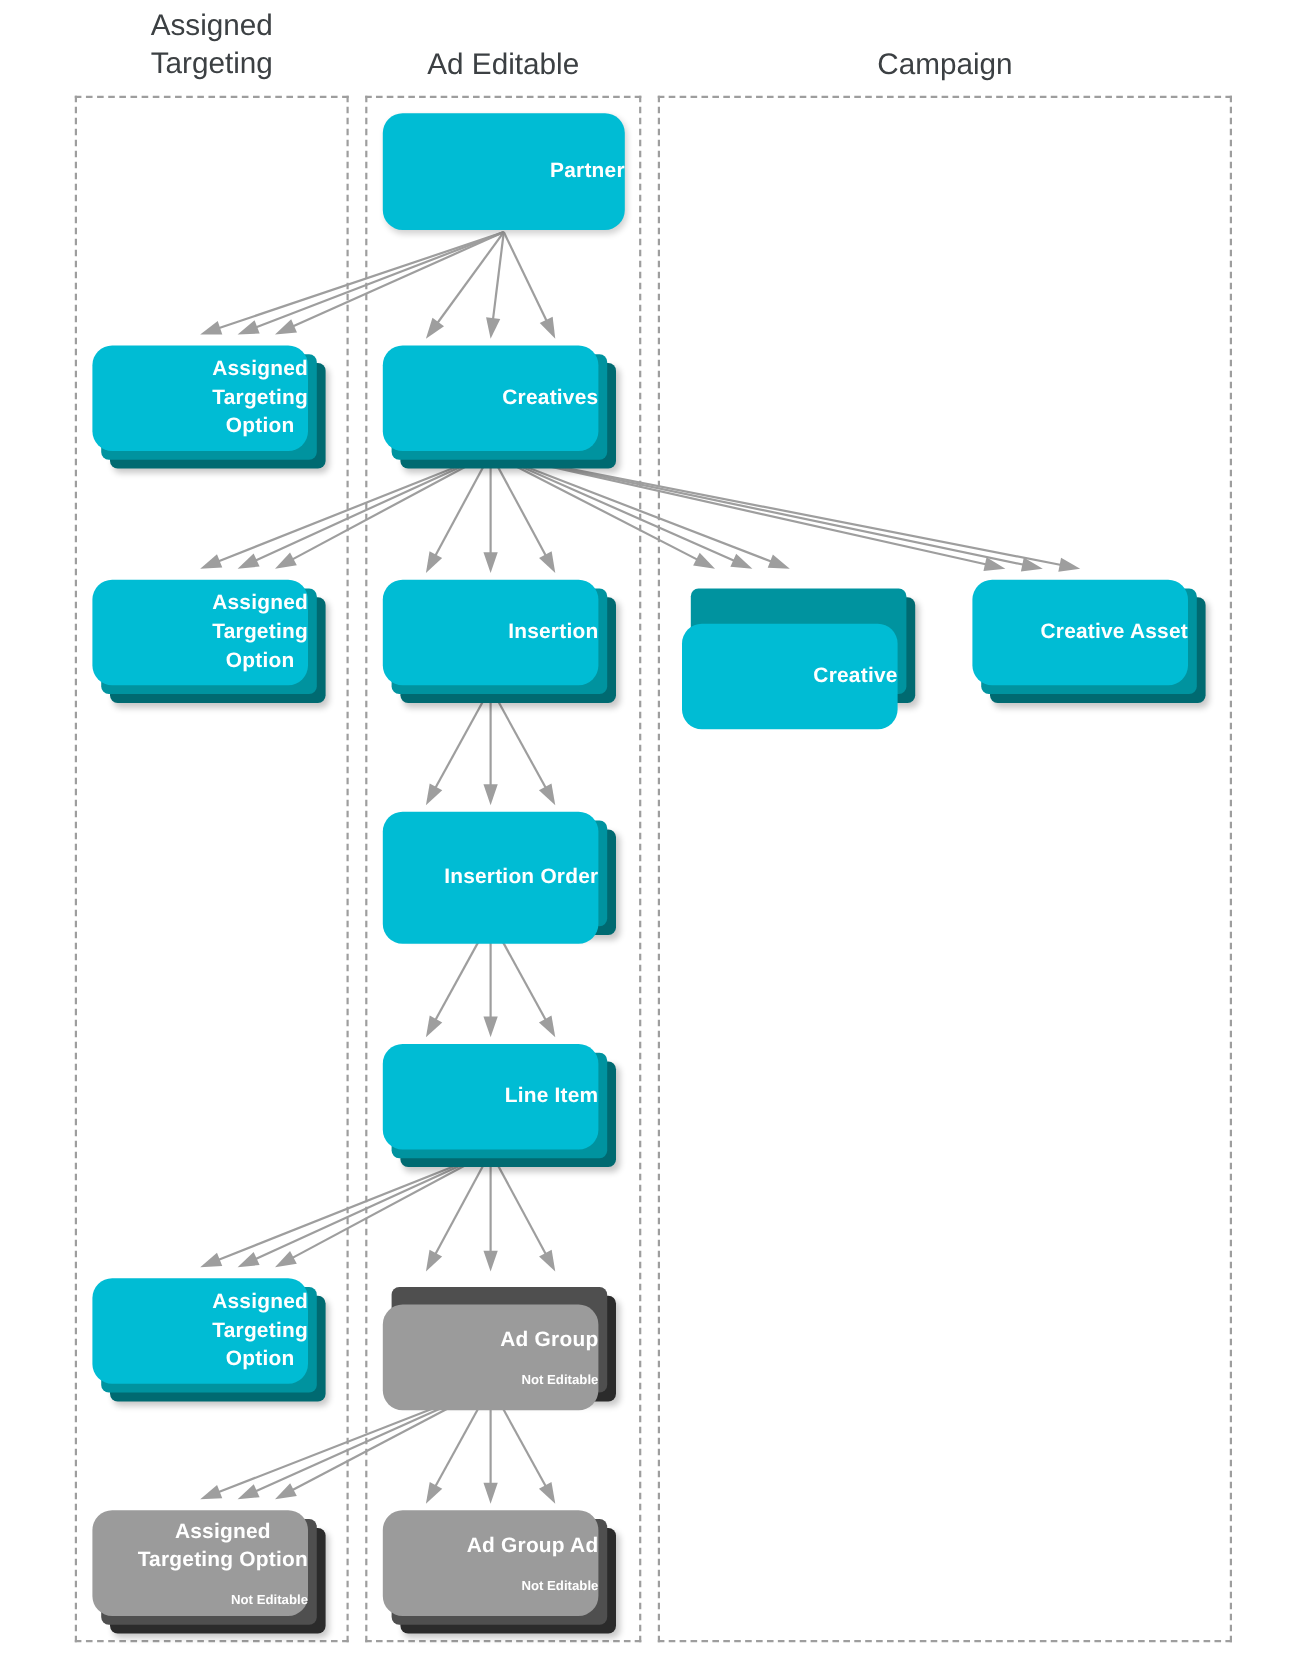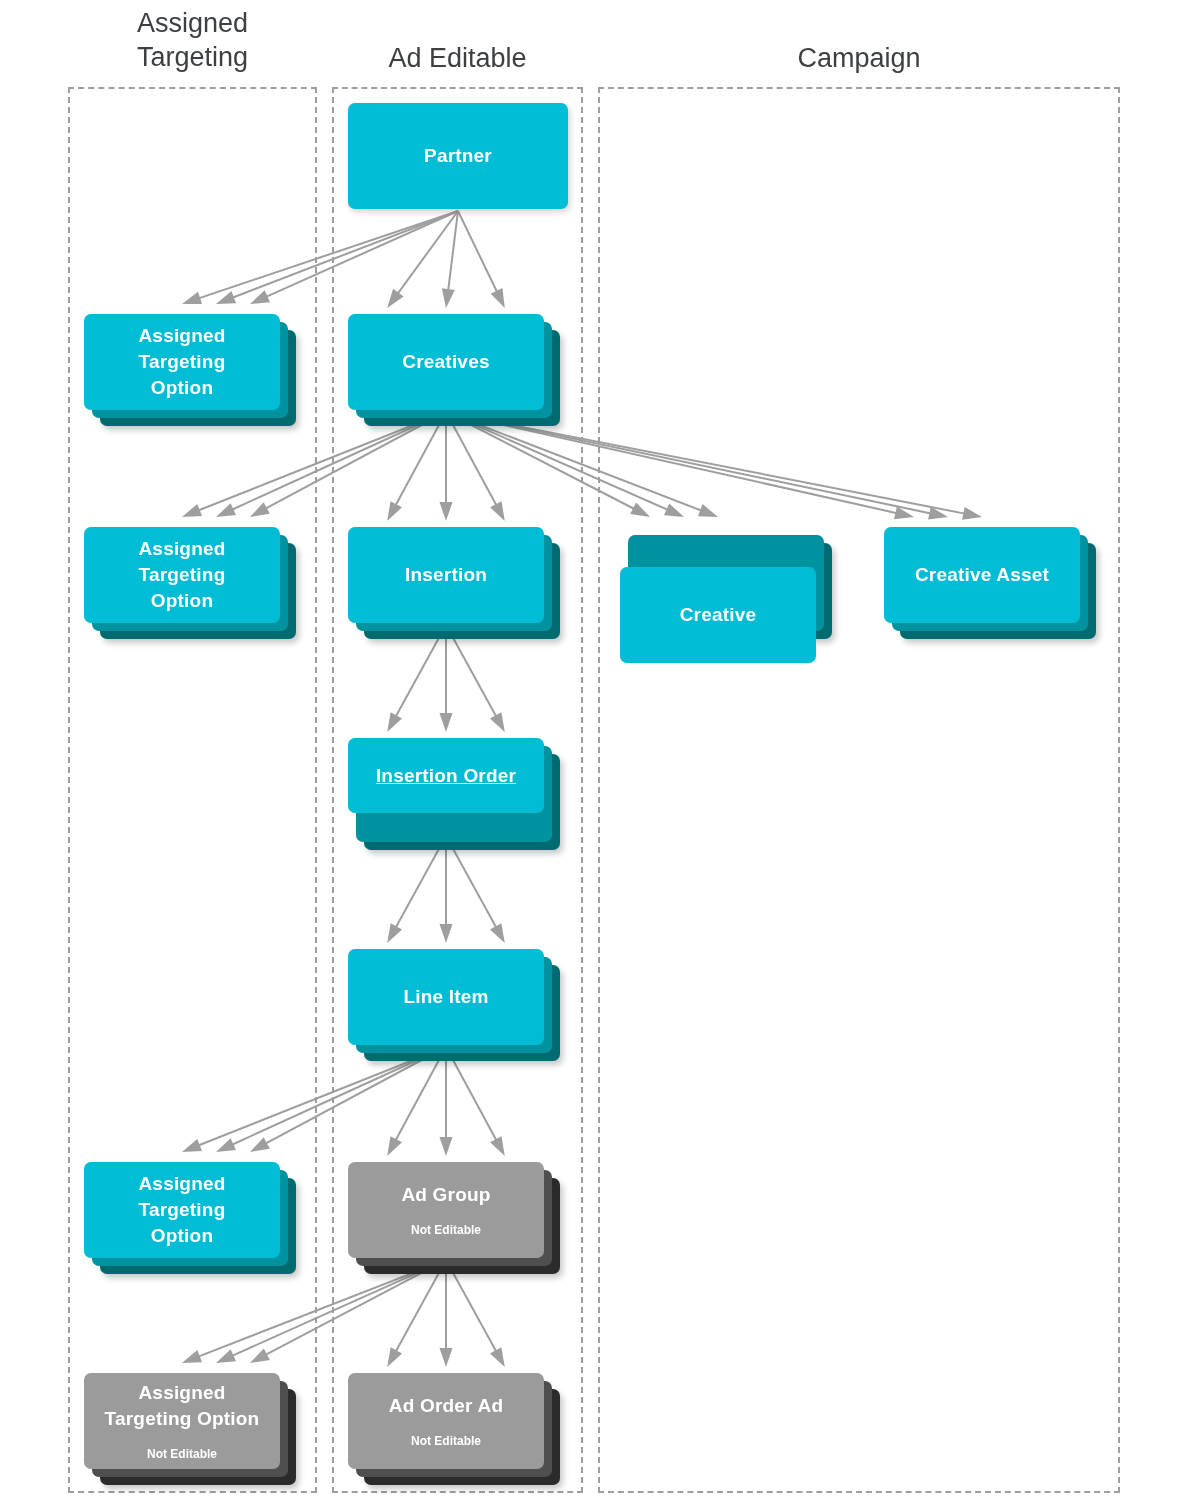--- a/index.html
+++ b/index.html
@@ -57,25 +57,25 @@
     border-radius: 7px;
     box-sizing: border-box;
   }
   .node .layer.l3 {
     box-shadow: 3px 4px 6px rgba(0,0,0,0.22);
   }
   .node .face {
     position: absolute;
     left: 0;
     top: 0;
-    border-radius: 7px;
+    border-radius: 18px;
     box-sizing: border-box;
     display: flex;
     flex-direction: column;
-    align-items: center;
+    align-items: flex-end;
     justify-content: center;
     text-align: center;
     color: #ffffff;
   }
   .node .title {
     font-size: 19px;
     font-weight: bold;
     line-height: 26px;
     letter-spacing: 0.2px;
     white-space: pre-line;
@@ -313,21 +313,21 @@
       <div class="node teal" style="left: 884px; top: 527px; width: 196px; height: 96px;">
         <div class="layer l3" style="left: 16px; top: 16px; width: 196px; height: 96px;"></div>
         <div class="layer l2" style="left: 8px; top: 8px; width: 196px; height: 96px;"></div>
         <div class="face" style="width: 196px; height: 96px;">
           <div class="title">Creative Asset</div>
         </div>
       </div>
       <div class="node teal" style="left: 348px; top: 738px; width: 196px; height: 96px;">
         <div class="layer l3" style="left: 16px; top: 16px; width: 196px; height: 96px;"></div>
         <div class="layer l2" style="left: 8px; top: 8px; width: 196px; height: 96px;"></div>
-        <div class="face" style="width: 196px; height: 75px; text-decoration: underline;">
+        <div class="face" style="width: 196px; height: 120px;">
           <div class="title">Insertion Order</div>
         </div>
       </div>
       <div class="node teal" style="left: 348px; top: 949px; width: 196px; height: 96px;">
         <div class="layer l3" style="left: 16px; top: 16px; width: 196px; height: 96px;"></div>
         <div class="layer l2" style="left: 8px; top: 8px; width: 196px; height: 96px;"></div>
         <div class="face" style="width: 196px; height: 96px;">
           <div class="title">Line Item</div>
         </div>
       </div>
@@ -336,37 +336,37 @@
         <div class="layer l2" style="left: 8px; top: 8px; width: 196px; height: 96px;"></div>
         <div class="face" style="width: 196px; height: 96px;">
           <div class="title">Assigned
 Targeting
 Option</div>
         </div>
       </div>
       <div class="node gray" style="left: 348px; top: 1162px; width: 196px; height: 96px;">
         <div class="layer l3" style="left: 16px; top: 16px; width: 196px; height: 96px;"></div>
         <div class="layer l2" style="left: 8px; top: 8px; width: 196px; height: 96px;"></div>
-        <div class="face" style="width: 196px; height: 96px;">
+        <div class="face" style="width: 196px; height: 96px; margin-top: 24px;">
           <div class="title">Ad Group</div>
           <div class="sub">Not Editable</div>
         </div>
       </div>
       <div class="node gray" style="left: 84px; top: 1373px; width: 196px; height: 96px;">
         <div class="layer l3" style="left: 16px; top: 16px; width: 196px; height: 96px;"></div>
         <div class="layer l2" style="left: 8px; top: 8px; width: 196px; height: 96px;"></div>
         <div class="face" style="width: 196px; height: 96px;">
           <div class="title">Assigned
 Targeting Option</div>
           <div class="sub">Not Editable</div>
         </div>
       </div>
       <div class="node gray" style="left: 348px; top: 1373px; width: 196px; height: 96px;">
         <div class="layer l3" style="left: 16px; top: 16px; width: 196px; height: 96px;"></div>
         <div class="layer l2" style="left: 8px; top: 8px; width: 196px; height: 96px;"></div>
         <div class="face" style="width: 196px; height: 96px;">
-          <div class="title">Ad Order Ad</div>
+          <div class="title">Ad Group Ad</div>
           <div class="sub">Not Editable</div>
         </div>
       </div>
     </div>
 
 </div>
 
 </body></html>

